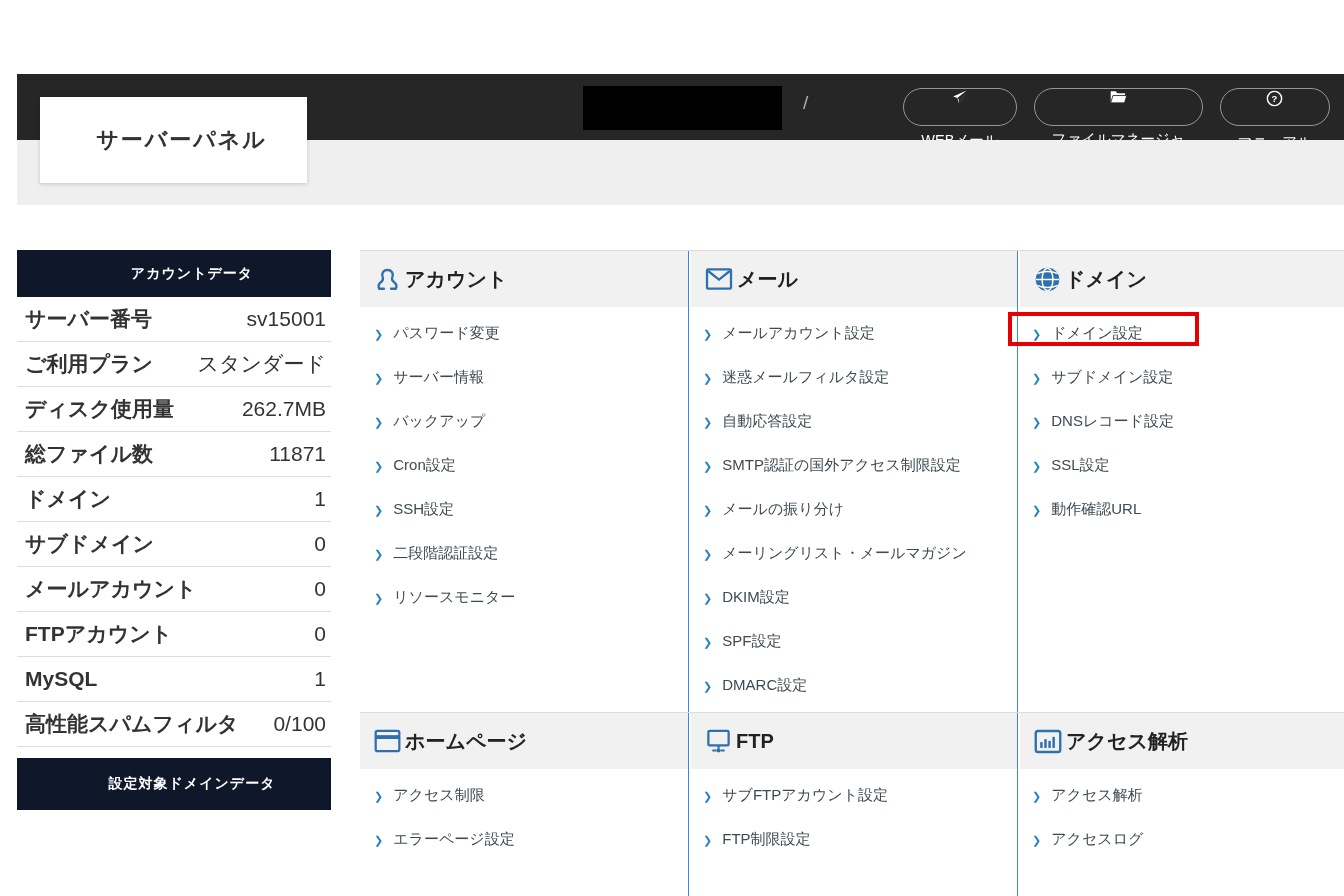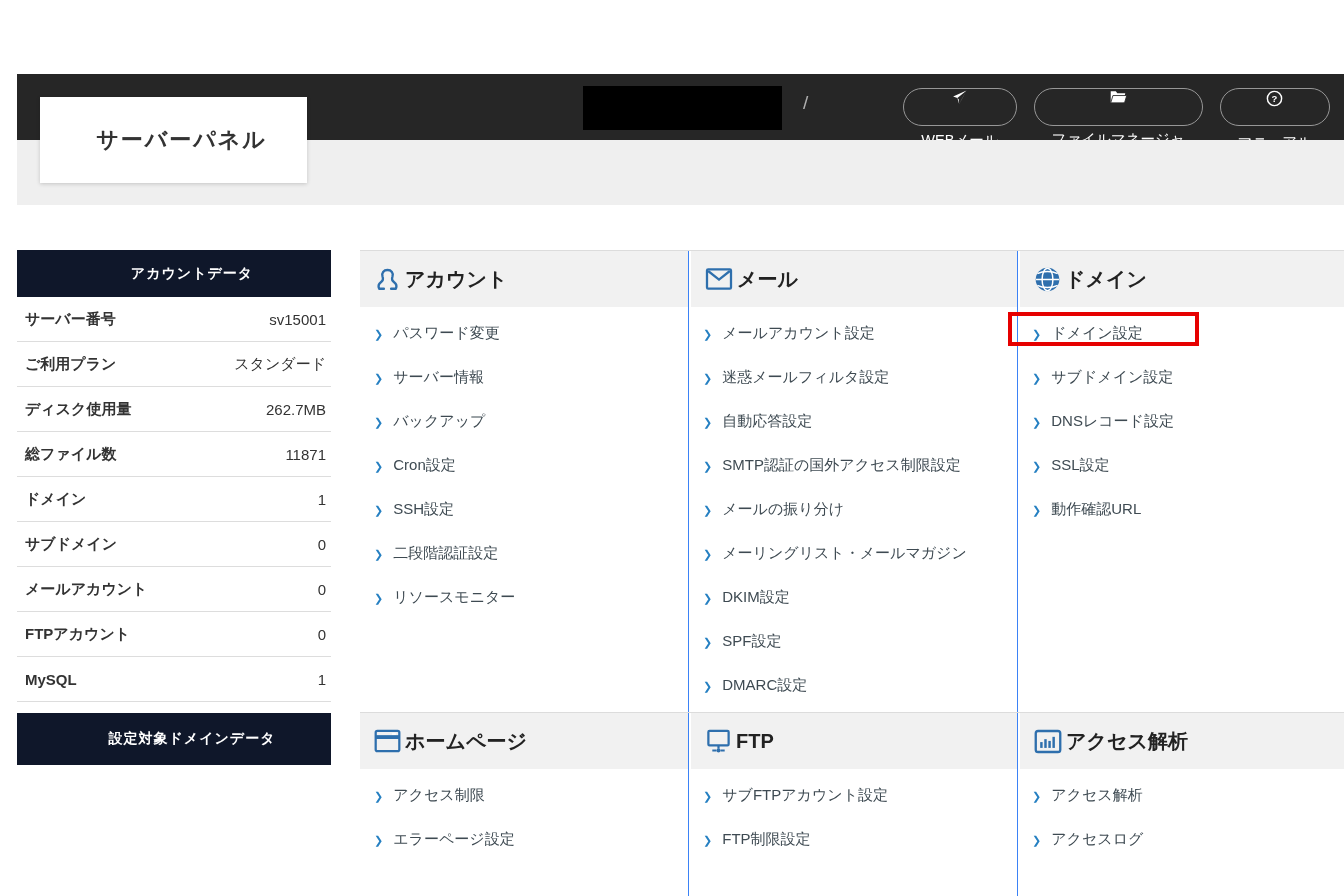--- a/index.html
+++ b/index.html
@@ -32,21 +32,21 @@
   .pill svg { display:block; }
 
   
   .sidebar { position:absolute; left:17px; top:250px; width:314px; }
   .side-head {
     height:47px; background:#0f172a; color:#fff; font-size:14px; font-weight:bold;
     display:flex; align-items:center; justify-content:center; letter-spacing:1px;padding-left:36px;
   }
   .side-row {
     height:45px; display:flex; align-items:center; justify-content:space-between;
-    border-bottom:1px solid #ddd; padding:0 5px 0 8px; font-size:15px;
+    border-bottom:1px solid #ddd; padding:0 5px 0 8px; font-size:21px;
   }
   .side-row .lbl { font-weight:bold; color:#333; }
   .side-row .val { color:#333; }
   .side-head.second { margin-top:11px; height:52px; }
 
   
   .menu { position:absolute; left:360px; top:250px; width:984px; height:646px; }
   .menu-row { display:grid; grid-template-columns:328px 329px 327px; border-top:1px solid #dcdcdc; }
   .menu-row.r1 { height:462px; }
   .menu-row.r2 { height:184px; }
@@ -142,20 +142,24 @@
     <span class="val">0</span>
   </div>
   <div class="side-row">
     <span class="lbl">FTPアカウント</span>
     <span class="val">0</span>
   </div>
   <div class="side-row">
     <span class="lbl">MySQL</span>
     <span class="val">1</span>
   </div>
+  <div class="side-row">
+    <span class="lbl">高性能スパムフィルタ</span>
+    <span class="val">0/100</span>
+  </div>
 
   <div class="side-head second">設定対象ドメインデータ</div>
 </div>
 
 <div class="menu">
 
   <div class="menu-row r1">
 
     <div class="cell">
       <div class="sec-head">

